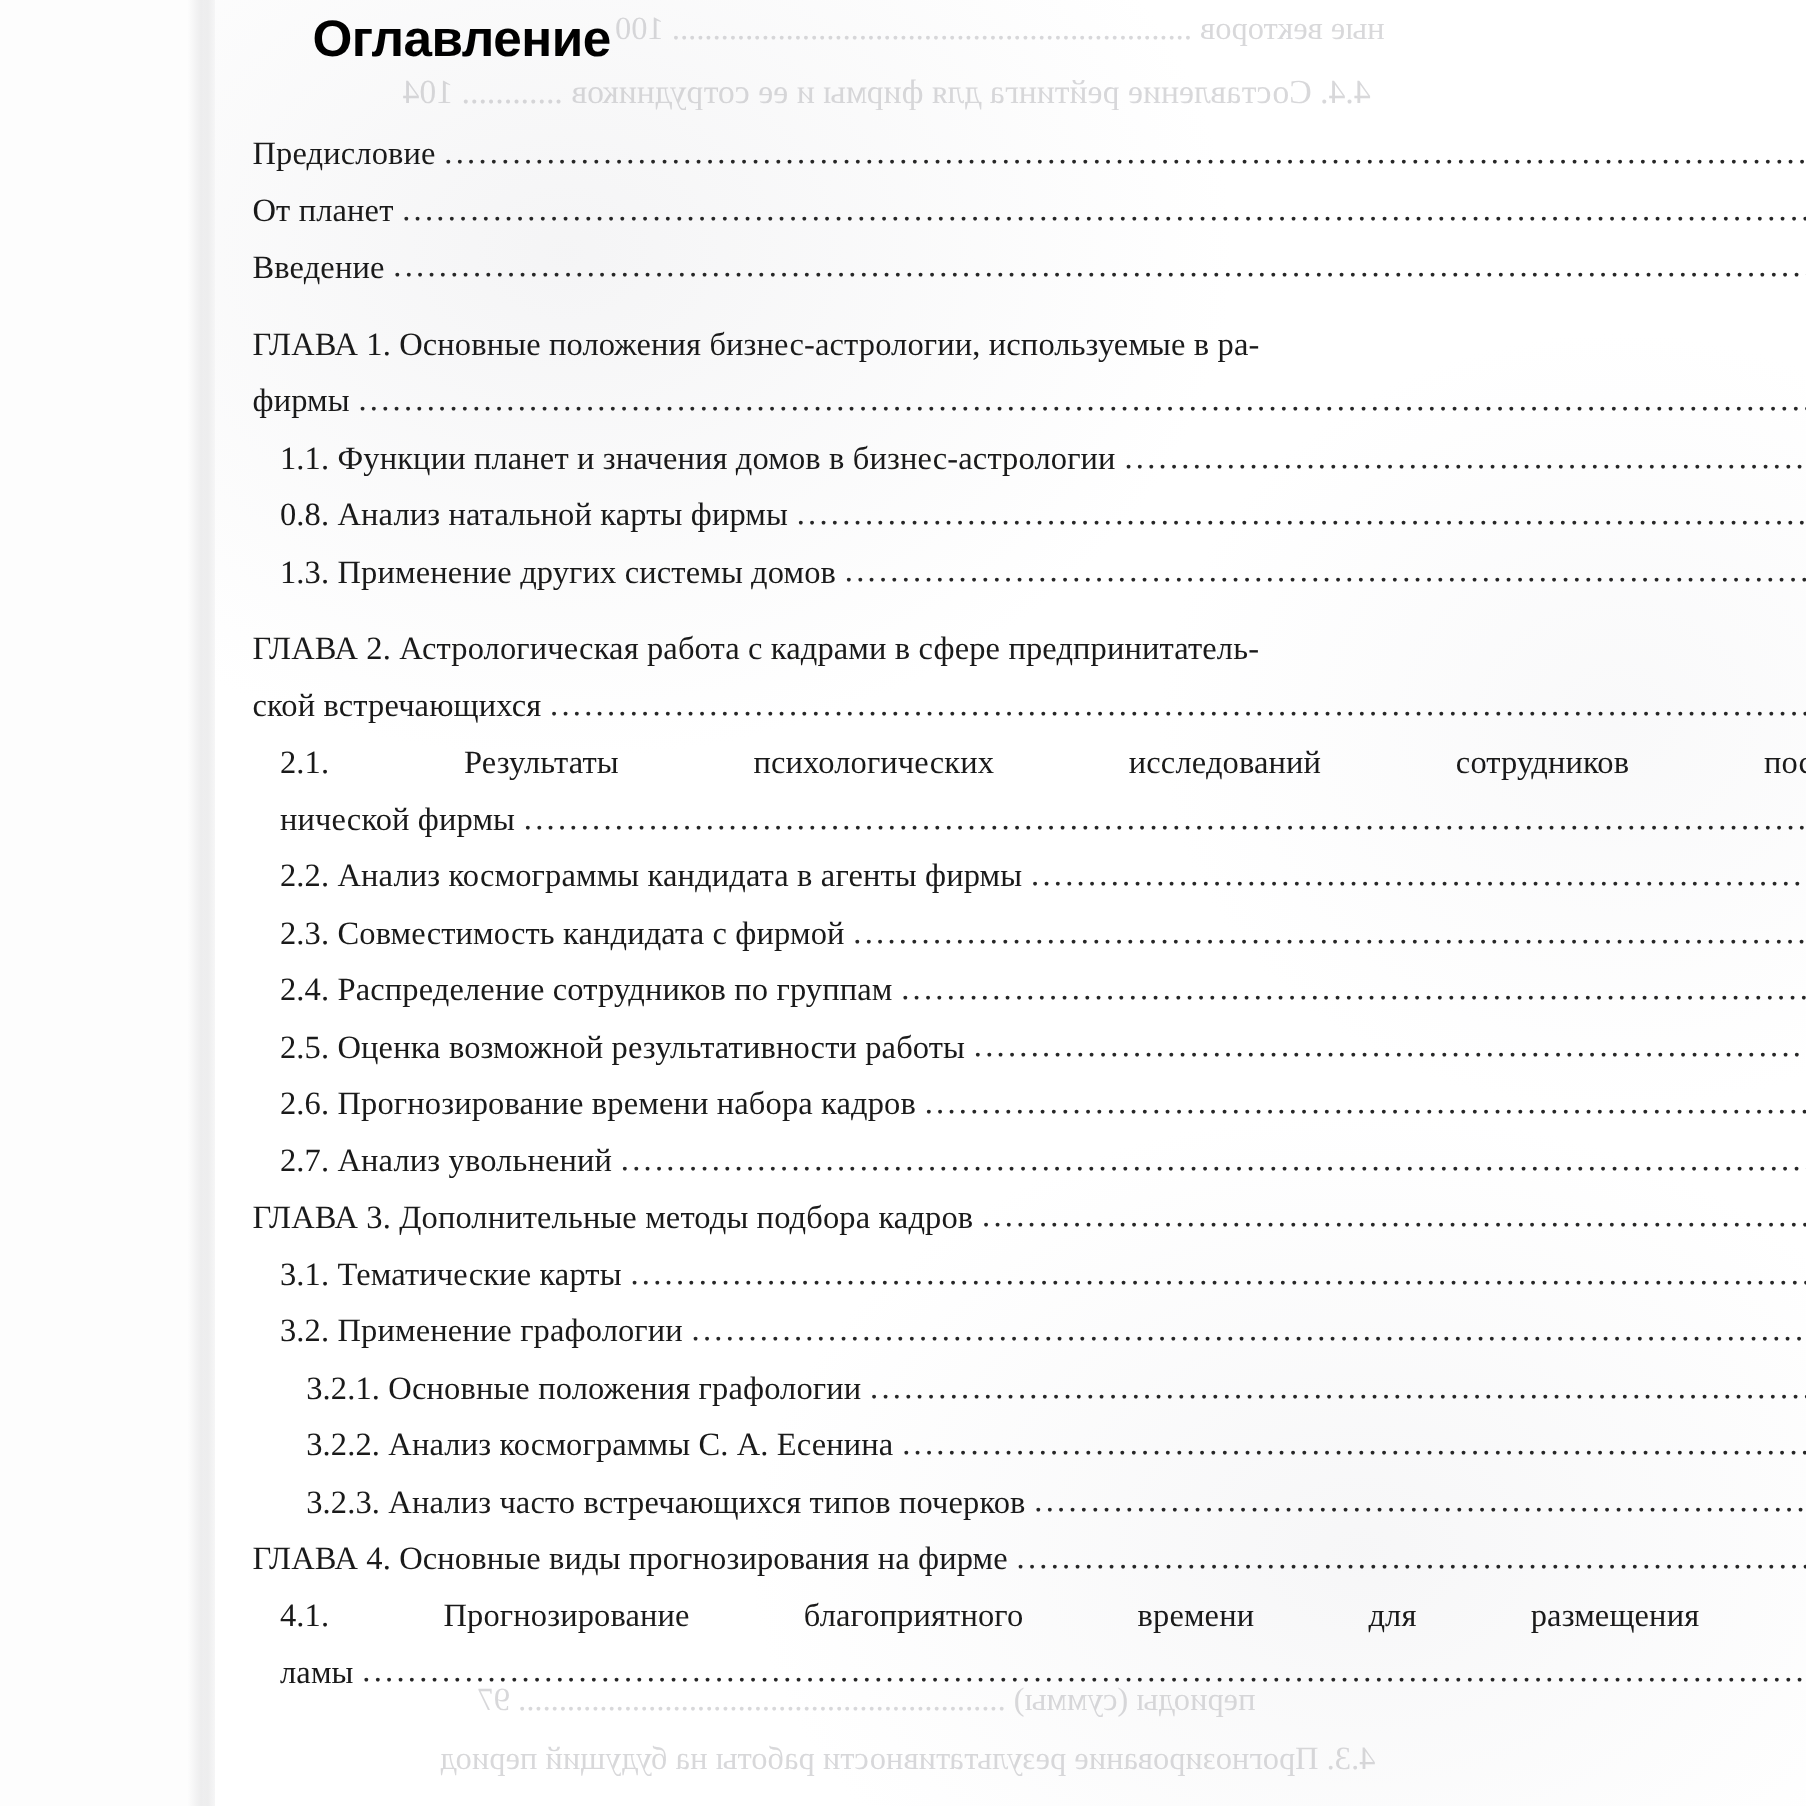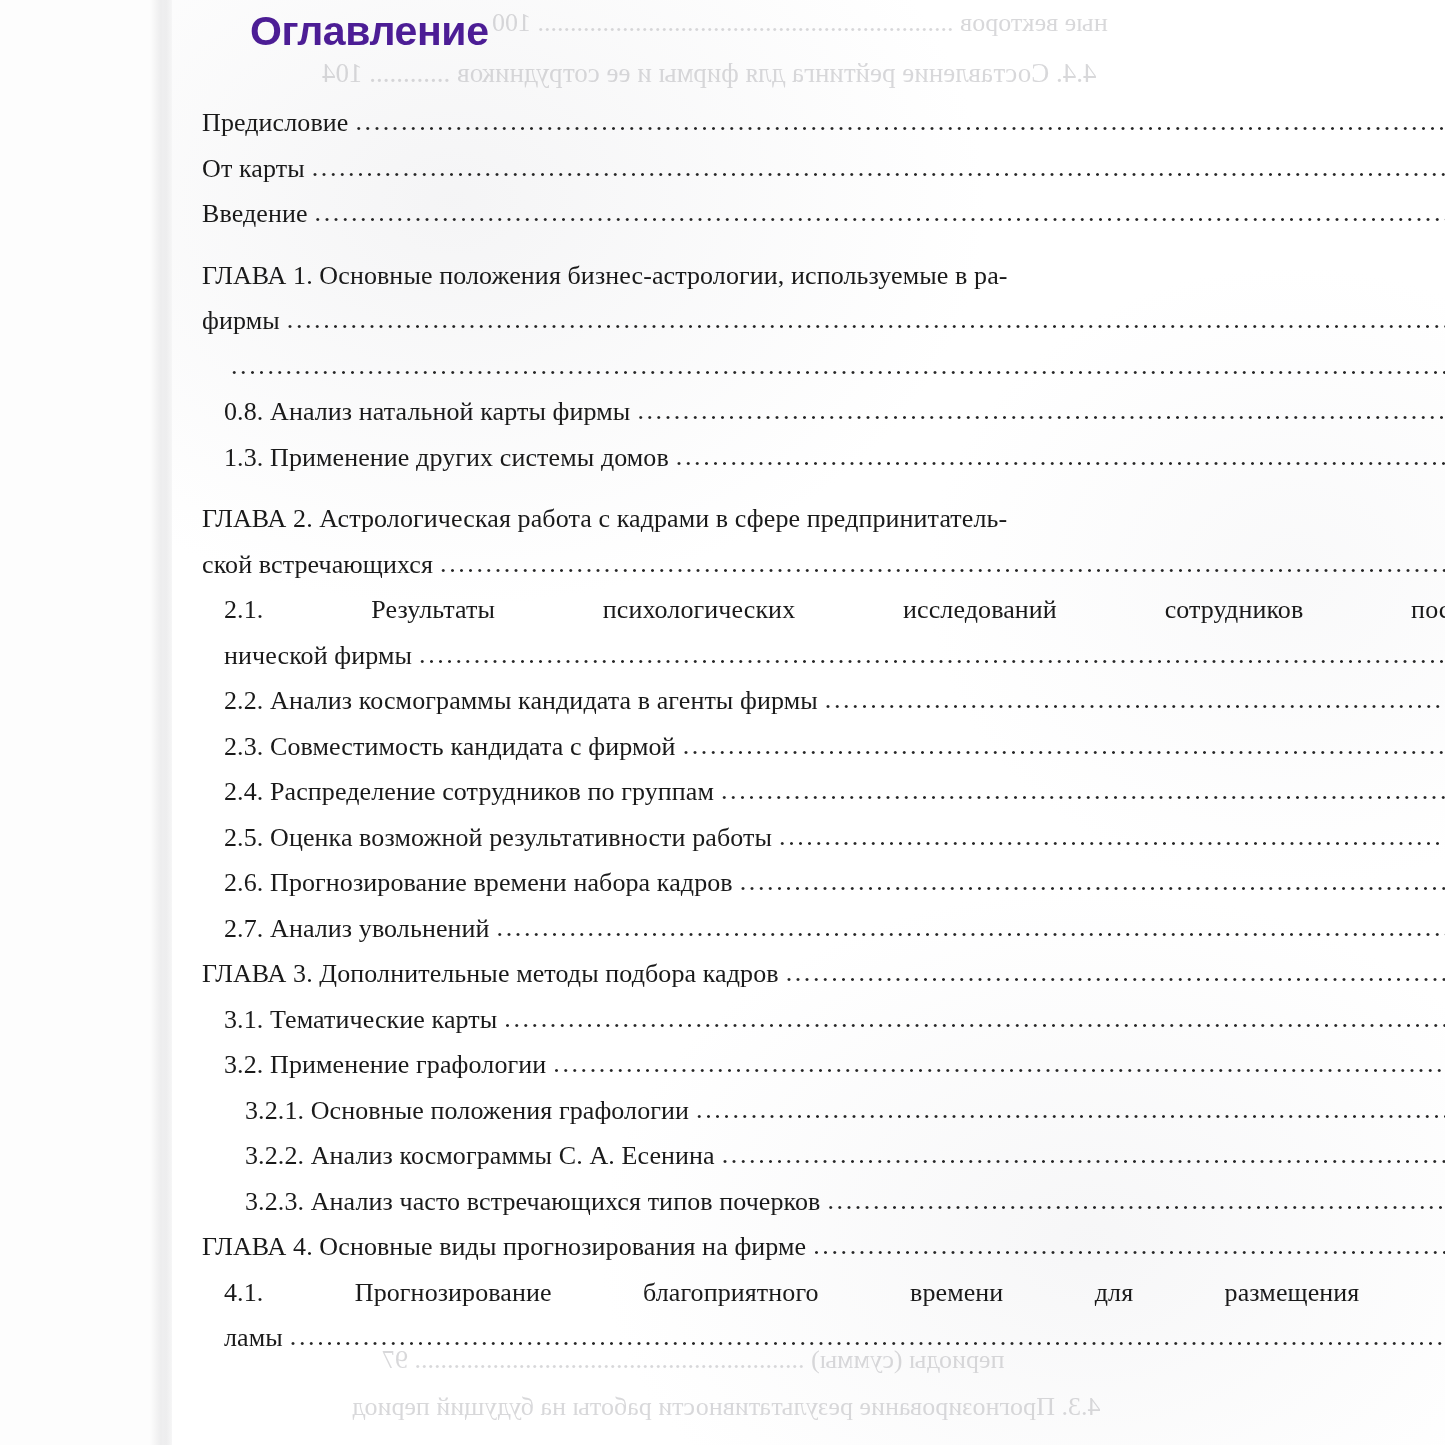--- a/index.html
+++ b/index.html
@@ -84,21 +84,21 @@
 
   
   .toc-title {
     position: absolute;
     left: 78px;
     top: 8px;
     font-family: "Liberation Sans", "DejaVu Sans", sans-serif;
     font-weight: 700;
     font-size: 41px;
     letter-spacing: -0.4px;
-    color: #4c1d95;
+    color: #000000;
   }
 
   
   .toc {
     position: absolute;
     left: 0;
     top: 100px;
     right: 0;
     padding: 0 0 0 0;
   }
@@ -182,21 +182,21 @@
 
     <div class="toc" id="toc-list">
         <div class="entry lvl-0">
           <div class="entry-line">
             <span class="ttl">Предисловие</span>
             <span class="leaders">.....................................................................................................................................................</span>
           </div>
         </div>
         <div class="entry lvl-0">
           <div class="entry-line">
-            <span class="ttl">От карты</span>
+            <span class="ttl">От планет</span>
             <span class="leaders">.....................................................................................................................................................</span>
           </div>
         </div>
         <div class="entry lvl-0">
           <div class="entry-line">
             <span class="ttl">Введение</span>
             <span class="leaders">.....................................................................................................................................................</span>
           </div>
         </div>
         <div class="entry lvl-0 wrap">
@@ -204,20 +204,21 @@
             <span class="ttl">ГЛАВА 1. Основные положения бизнес-астрологии, используемые в ра-</span>
           </div>
           <div class="entry-line">
             <span class="ttl">фирмы</span>
             <span class="leaders">.....................................................................................................................................................</span>
             <span class="pg">16</span>
           </div>
         </div>
         <div class="entry lvl-1">
           <div class="entry-line">
+            <span class="ttl">1.1. Функции планет и значения домов в бизнес-астрологии</span>
             <span class="leaders">.....................................................................................................................................................</span>
           </div>
         </div>
         <div class="entry lvl-1">
           <div class="entry-line">
             <span class="ttl">0.8. Анализ натальной карты фирмы</span>
             <span class="leaders">.....................................................................................................................................................</span>
           </div>
         </div>
         <div class="entry lvl-1">

